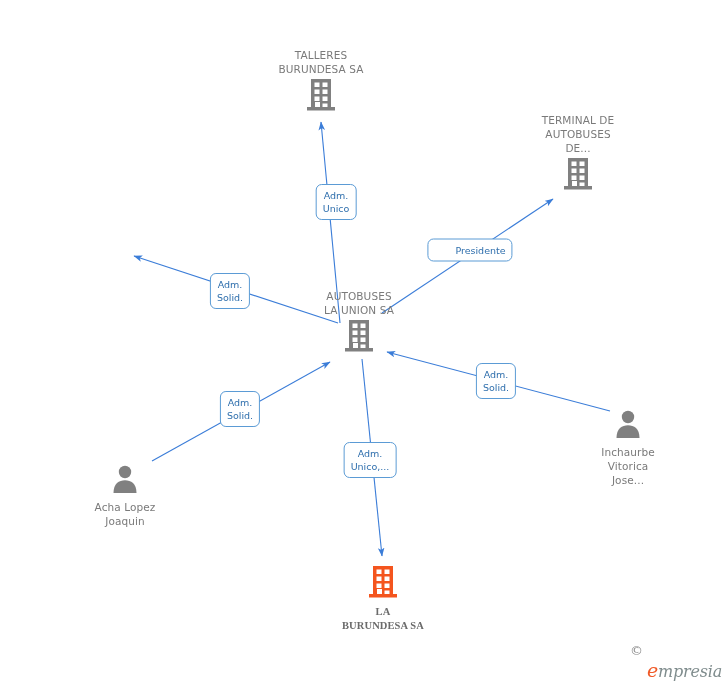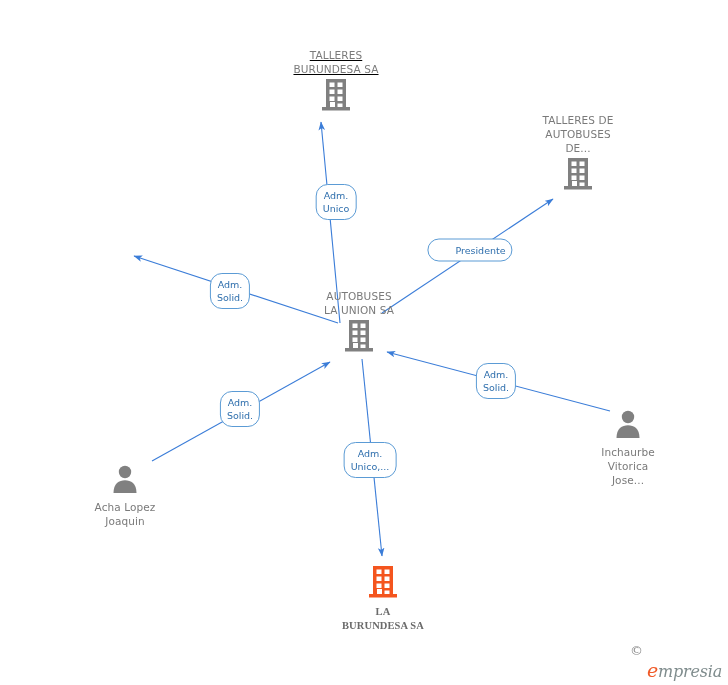--- a/index.html
+++ b/index.html
@@ -46,21 +46,21 @@
     margin: 0 auto;
   }
   .node.label-above .glyph { margin-top: 2px; }
   .node.label-below .glyph { margin-bottom: 2px; }
 
   .edge-label {
     position: absolute;
     z-index: 5;
     background: #ffffff;
     border: 1px solid #5b9bd5;
-    border-radius: 12px;
+    border-radius: 6px;
     color: #2f6fad;
     font-size: 9.5px;
     line-height: 13px;
     text-align: center;
     padding: 4px 6px;
     white-space: pre-line;
     box-sizing: border-box;
     transform: translate(-50%, -50%);
   }
 
@@ -104,41 +104,41 @@
     <g id="edge-lines" stroke="#3b7dd8" stroke-width="1.1" fill="none">
         <line x1="340" y1="323" x2="321" y2="122" marker-end="url(#arrowhead)"></line>
         <line x1="382" y1="313" x2="553" y2="199" marker-end="url(#arrowhead)"></line>
         <line x1="338" y1="323" x2="134" y2="256" marker-end="url(#arrowhead)"></line>
         <line x1="152" y1="461" x2="330" y2="362" marker-end="url(#arrowhead)"></line>
         <line x1="610" y1="411" x2="387" y2="352" marker-end="url(#arrowhead)"></line>
         <line x1="362" y1="359" x2="382" y2="556" marker-end="url(#arrowhead)"></line>
       </g>
   </svg>
 
-  <div class="node label-above" style="left:336px; top:48px;text-decoration:underline;">
+  <div class="node label-above" style="left:321px; top:48px;">
     <div class="label">TALLERES
 BURUNDESA SA</div>
     <span class="glyph">
       <svg width="30" height="34" viewBox="0 0 30 34">
         <rect x="5" y="1" width="20" height="28" fill="#808080"></rect>
         <rect x="1" y="29" width="28" height="3.5" fill="#808080"></rect>
         <rect x="8.5" y="4.5" width="5" height="4.5" fill="#ffffff"></rect>
         <rect x="16.5" y="4.5" width="5" height="4.5" fill="#ffffff"></rect>
         <rect x="8.5" y="11.5" width="5" height="4.5" fill="#ffffff"></rect>
         <rect x="16.5" y="11.5" width="5" height="4.5" fill="#ffffff"></rect>
         <rect x="8.5" y="18.5" width="5" height="4.5" fill="#ffffff"></rect>
         <rect x="16.5" y="18.5" width="5" height="4.5" fill="#ffffff"></rect>
         <rect x="9" y="24" width="5" height="5" fill="#ffffff"></rect>
         <rect x="16.5" y="25.5" width="5" height="3.5" fill="#ffffff"></rect>
       </svg>
     </span>
   </div>
 
   <div class="node label-above" style="left:578px; top:113px;">
-    <div class="label">TALLERES DE
+    <div class="label">TERMINAL DE
 AUTOBUSES
 DE...</div>
     <span class="glyph">
       <svg width="30" height="34" viewBox="0 0 30 34">
         <rect x="5" y="1" width="20" height="28" fill="#808080"></rect>
         <rect x="1" y="29" width="28" height="3.5" fill="#808080"></rect>
         <rect x="8.5" y="4.5" width="5" height="4.5" fill="#ffffff"></rect>
         <rect x="16.5" y="4.5" width="5" height="4.5" fill="#ffffff"></rect>
         <rect x="8.5" y="11.5" width="5" height="4.5" fill="#ffffff"></rect>
         <rect x="16.5" y="11.5" width="5" height="4.5" fill="#ffffff"></rect>

